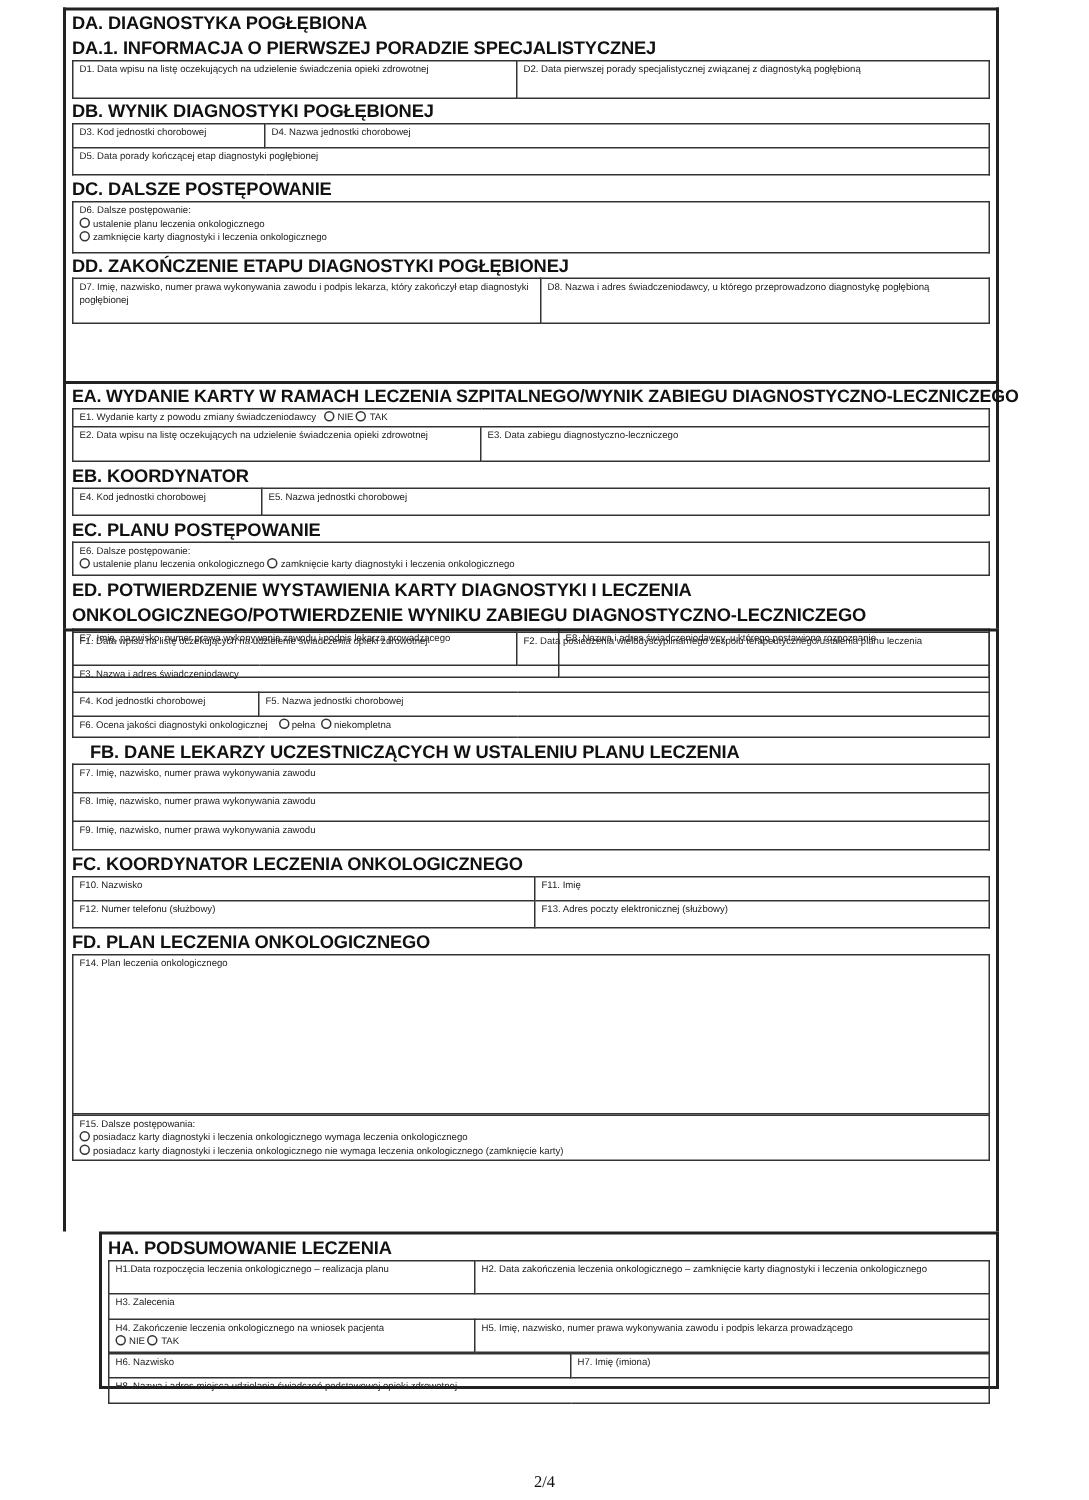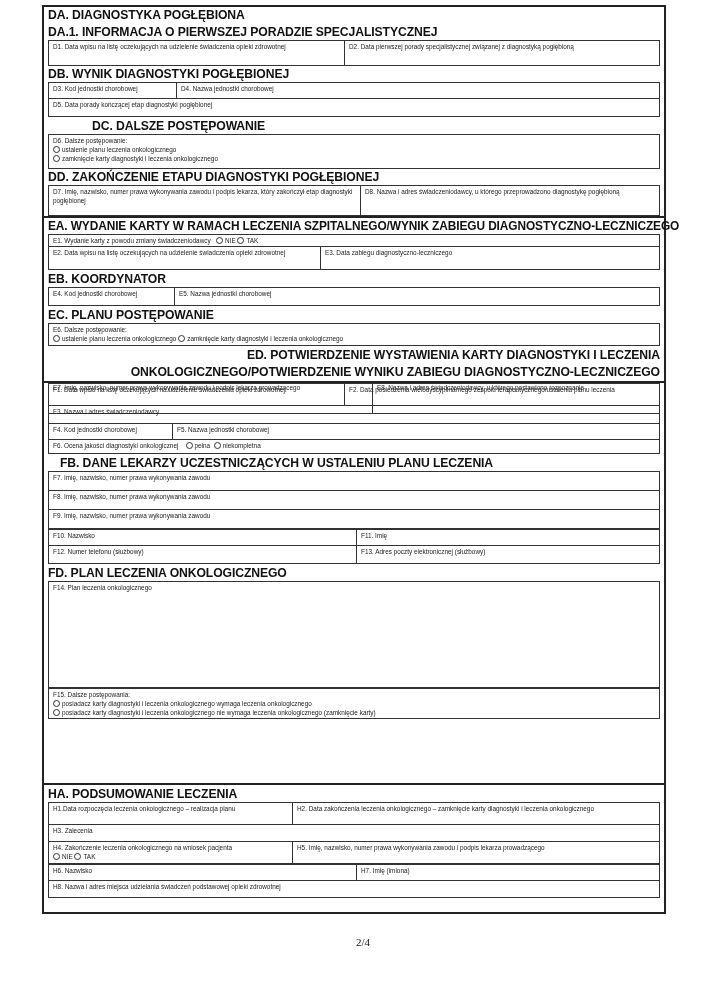--- a/index.html
+++ b/index.html
@@ -7,29 +7,29 @@
          font-family:"Liberation Sans", "DejaVu Sans", sans-serif; color:#111; }
   .page { position:absolute; left:42px; top:5px; width:624px; }
   .block { border:2px solid #222; border-bottom:none; padding:0 4px 2px 4px; box-sizing:border-box; }
   .block.last { border-bottom:2px solid #222; }
   .h { font-weight:bold; font-size:12.2px; line-height:15px; margin:1px 0 0 0; letter-spacing:-0.1px; white-space:nowrap; }
   .h.wrap { white-space:normal; }
   table.f { width:100%; border-collapse:collapse; table-layout:fixed; }
   table.f td { border:1px solid #333; vertical-align:top; padding:1px 4px; font-size:6.4px; line-height:9px; color:#222; box-sizing:border-box; }
   .opt { display:block; }
   .radio { display:inline-block; width:5px; height:5px; border:1px solid #333; border-radius:50%; margin-right:2px; vertical-align:-1px; }
-  .pagenum { position:absolute; top:936px; left:0; width:726px; text-align:center;
+  .pagenum { position:absolute; top:982px; left:0; width:726px; text-align:center;
              font-family:"Liberation Serif", "DejaVu Serif", serif; font-size:11px; }
 </style>
 </head>
 <body>
 
 <div class="page">
 
-  <div class="block" style="height:211px;">
+  <div class="block" style="height:249px;">
     <div class="h">DA. DIAGNOSTYKA POGŁĘBIONA</div>
     <div class="h" style="margin-top:2px;">DA.1. INFORMACJA O PIERWSZEJ PORADZIE SPECJALISTYCZNEJ</div>
     <table class="f">
       <colgroup>
           <col style="width:296px">
           <col>
         </colgroup>
       <tbody>
           <tr style="height:25px">
         <td>D1. Data wpisu na listę oczekujących na udzielenie świadczenia opieki zdrowotnej</td>
@@ -46,21 +46,21 @@
       <tbody>
           <tr style="height:16px">
         <td>D3. Kod jednostki chorobowej</td>
         <td>D4. Nazwa jednostki chorobowej</td>
       </tr>
       <tr style="height:18px">
         <td colspan="2">D5. Data porady kończącej etap diagnostyki pogłębionej</td>
       </tr>
     </tbody>
       </table>
-    <div class="h" style="margin-top:2px;margin-left:44px;">DC. DALSZE POSTĘPOWANIE</div>
+    <div class="h" style="margin-top:2px;">DC. DALSZE POSTĘPOWANIE</div>
     <table class="f">
       <tbody>
           <tr style="height:34px">
         <td>
           <span class="opt">D6. Dalsze postępowanie:</span>
           <span class="opt"><span class="radio"></span><span>ustalenie planu leczenia onkologicznego</span></span>
           <span class="opt"><span class="radio"></span><span>zamknięcie karty diagnostyki i leczenia onkologicznego</span></span>
         </td>
       </tr>
     </tbody>
@@ -119,21 +119,21 @@
       <tbody>
           <tr style="height:22px">
         <td>
           <span class="opt">E6. Dalsze postępowanie:</span>
           <span><span class="radio"></span><span>ustalenie planu leczenia onkologicznego</span></span>
           <span><span class="radio"></span><span>zamknięcie karty diagnostyki i leczenia onkologicznego</span></span>
         </td>
       </tr>
     </tbody>
       </table>
-    <div class="h wrap" style="line-height:17px;text-align:right;">ED. POTWIERDZENIE WYSTAWIENIA KARTY DIAGNOSTYKI I LECZENIA ONKOLOGICZNEGO/POTWIERDZENIE WYNIKU ZABIEGU DIAGNOSTYCZNO-LECZNICZEGO</div>
+    <div class="h wrap" style="line-height:17px;">ED. POTWIERDZENIE WYSTAWIENIA KARTY DIAGNOSTYKI I LECZENIA ONKOLOGICZNEGO/POTWIERDZENIE WYNIKU ZABIEGU DIAGNOSTYCZNO-LECZNICZEGO</div>
     <table class="f">
       <colgroup>
           <col style="width:324px">
           <col>
         </colgroup>
       <tbody>
           <tr style="height:32px">
         <td>E7. Imię, nazwisko, numer prawa wykonywania zawodu i podpis lekarza prowadzącego</td>
         <td>E8. Nazwa i adres świadczeniodawcy, u którego postawiono rozpoznanie</td>
       </tr>
@@ -176,20 +176,21 @@
             <td>F7. Imię, nazwisko, numer prawa wykonywania zawodu</td>
           </tr>
       <tr style="height:19px">
             <td>F8. Imię, nazwisko, numer prawa wykonywania zawodu</td>
           </tr>
       <tr style="height:19px">
             <td>F9. Imię, nazwisko, numer prawa wykonywania zawodu</td>
           </tr>
     </tbody>
       </table>
+    <div class="h" style="margin-top:2px;">FC. KOORDYNATOR LECZENIA ONKOLOGICZNEGO</div>
     <table class="f">
       <colgroup>
           <col style="width:308px">
           <col>
         </colgroup>
       <tbody>
           <tr style="height:16px">
         <td>F10. Nazwisko</td>
         <td>F11. Imię</td>
       </tr>
@@ -213,21 +214,21 @@
         <td>
           <span class="opt">F15. Dalsze postępowania:</span>
           <span class="opt"><span class="radio"></span><span>posiadacz karty diagnostyki i leczenia onkologicznego wymaga leczenia onkologicznego</span></span>
           <span class="opt"><span class="radio"></span><span>posiadacz karty diagnostyki i leczenia onkologicznego nie wymaga leczenia onkologicznego (zamknięcie karty)</span></span>
         </td>
       </tr>
     </tbody>
       </table>
   </div>
 
-  <div class="block last" style="height:131px;">
+  <div class="block last" style="height:105px;margin-left:24px;">
     <div class="h" style="margin-top:2px;">HA. PODSUMOWANIE LECZENIA</div>
     <table class="f">
       <colgroup>
           <col style="width:244px">
           <col>
         </colgroup>
       <tbody>
           <tr style="height:22px">
         <td>H1.Data rozpoczęcia leczenia onkologicznego – realizacja planu</td>
         <td>H2. Data zakończenia leczenia onkologicznego – zamknięcie karty diagnostyki i leczenia onkologicznego</td>

